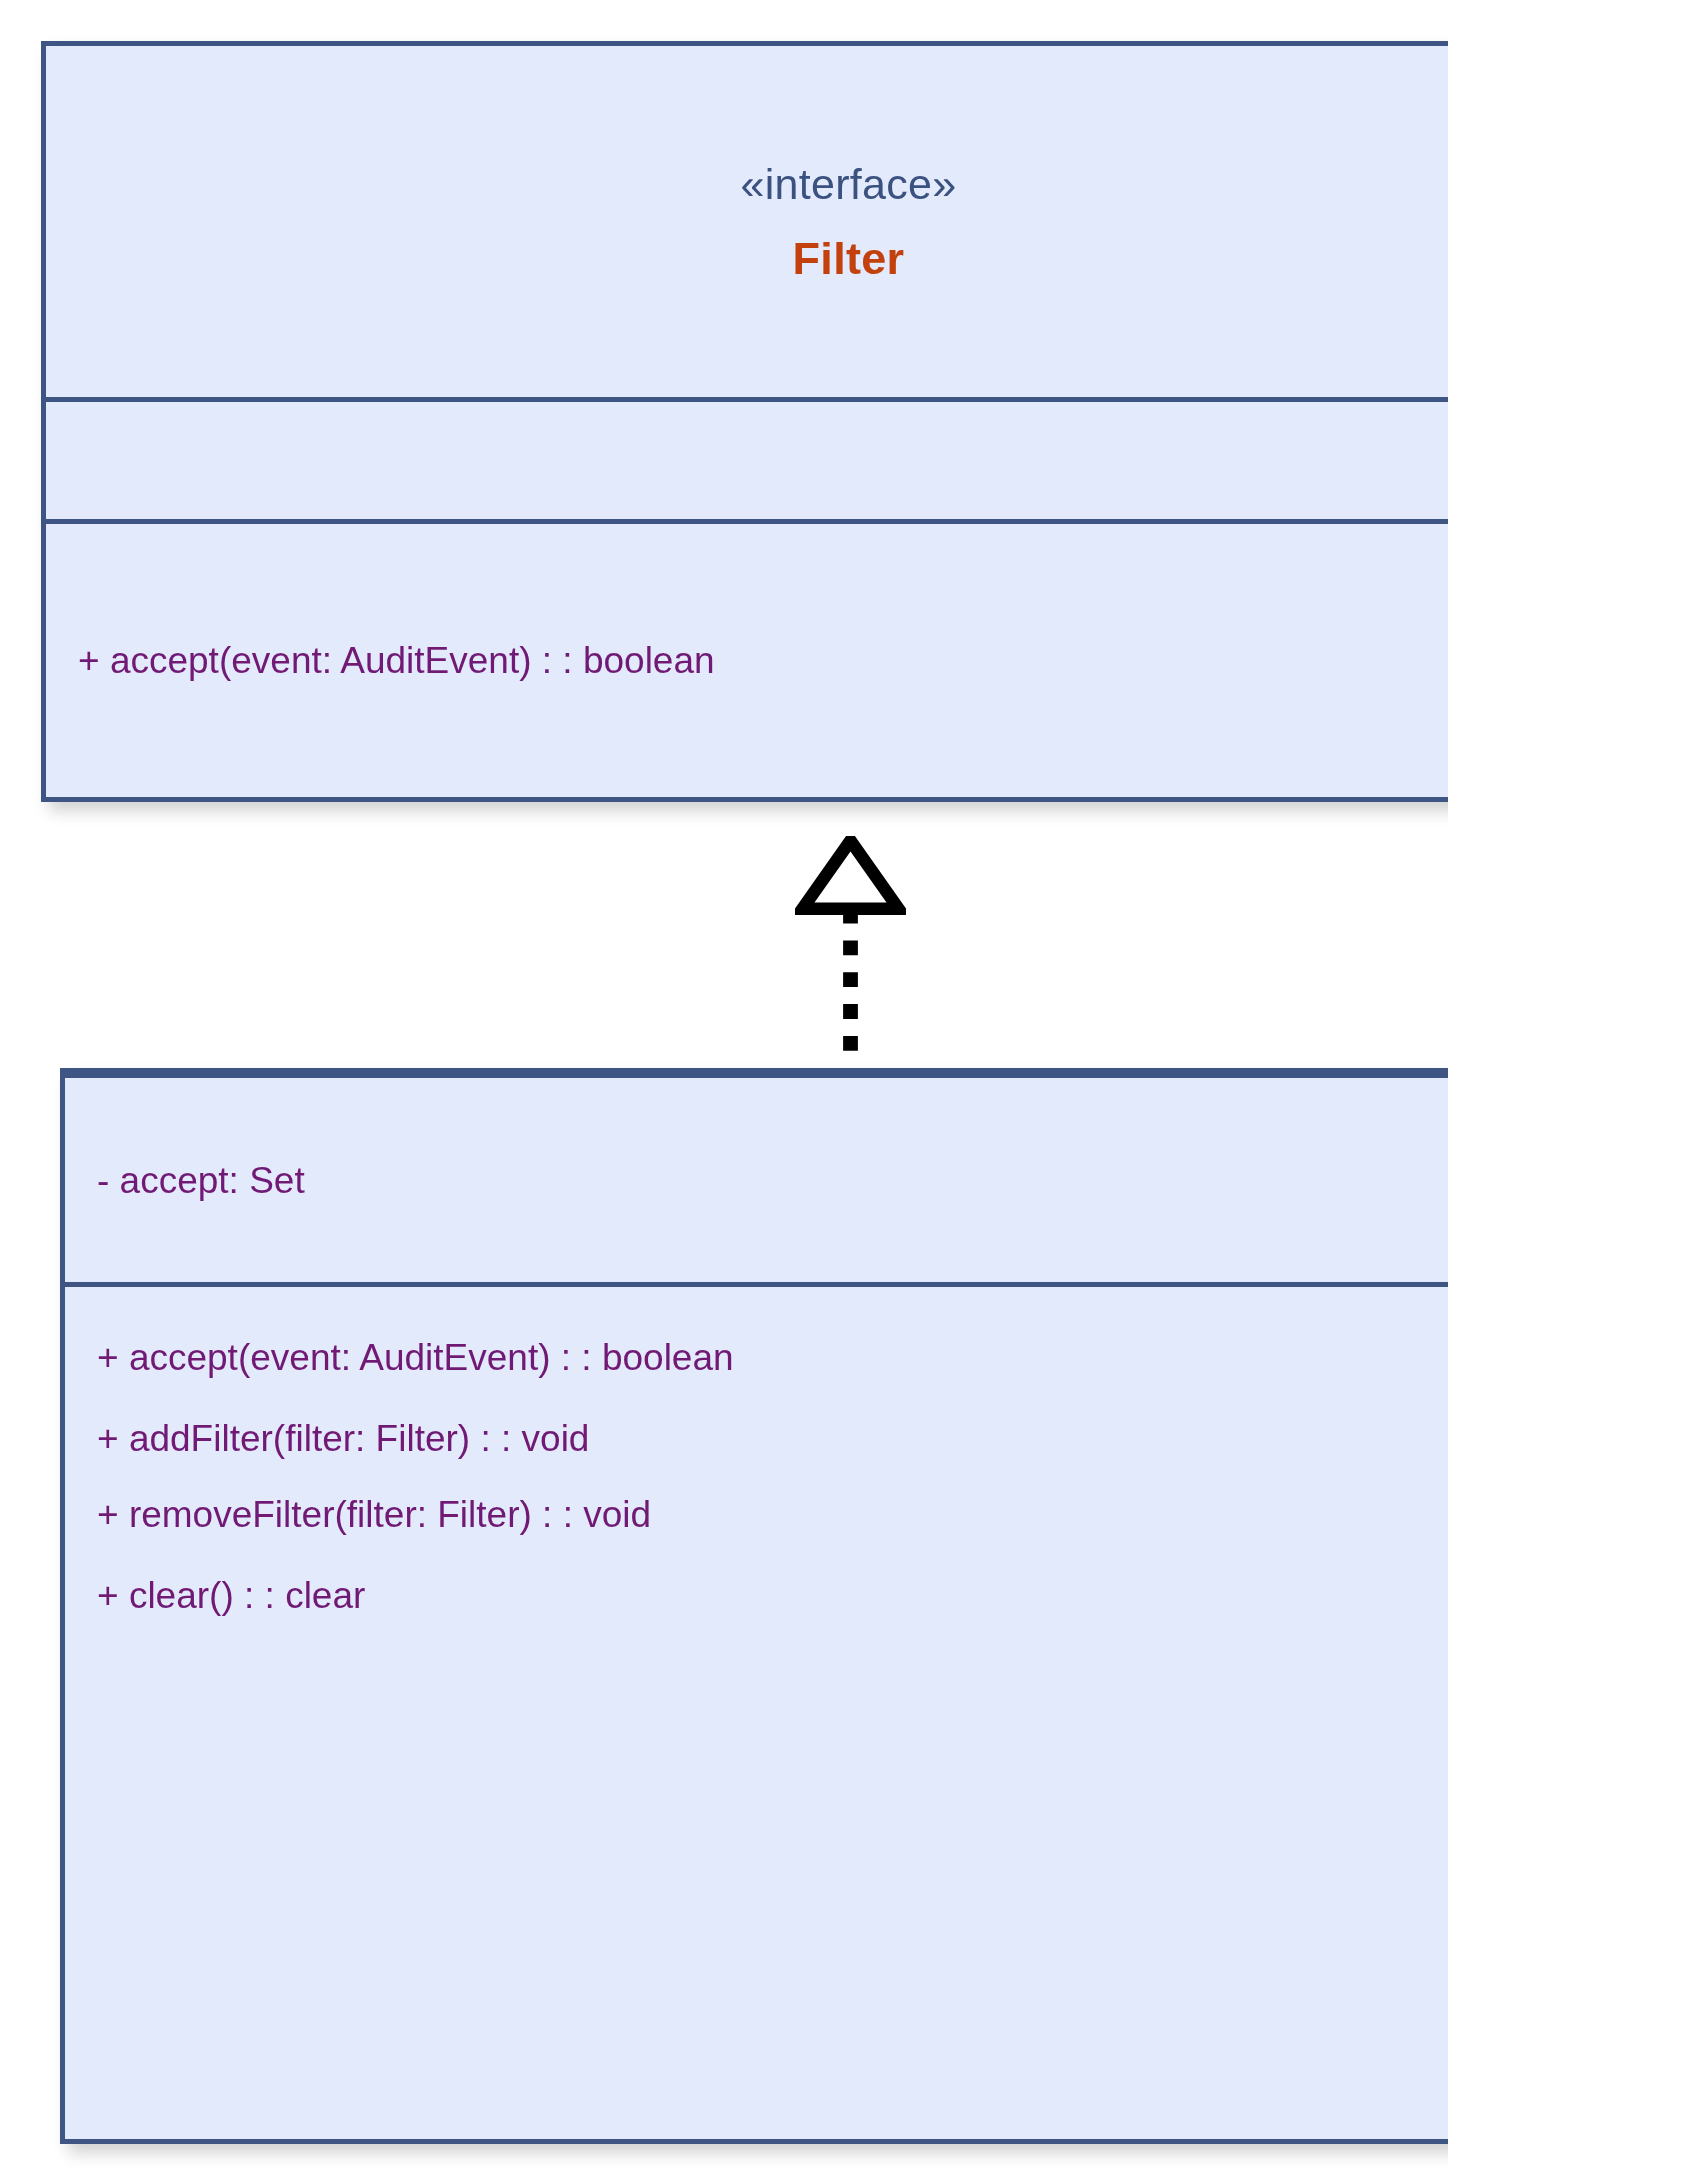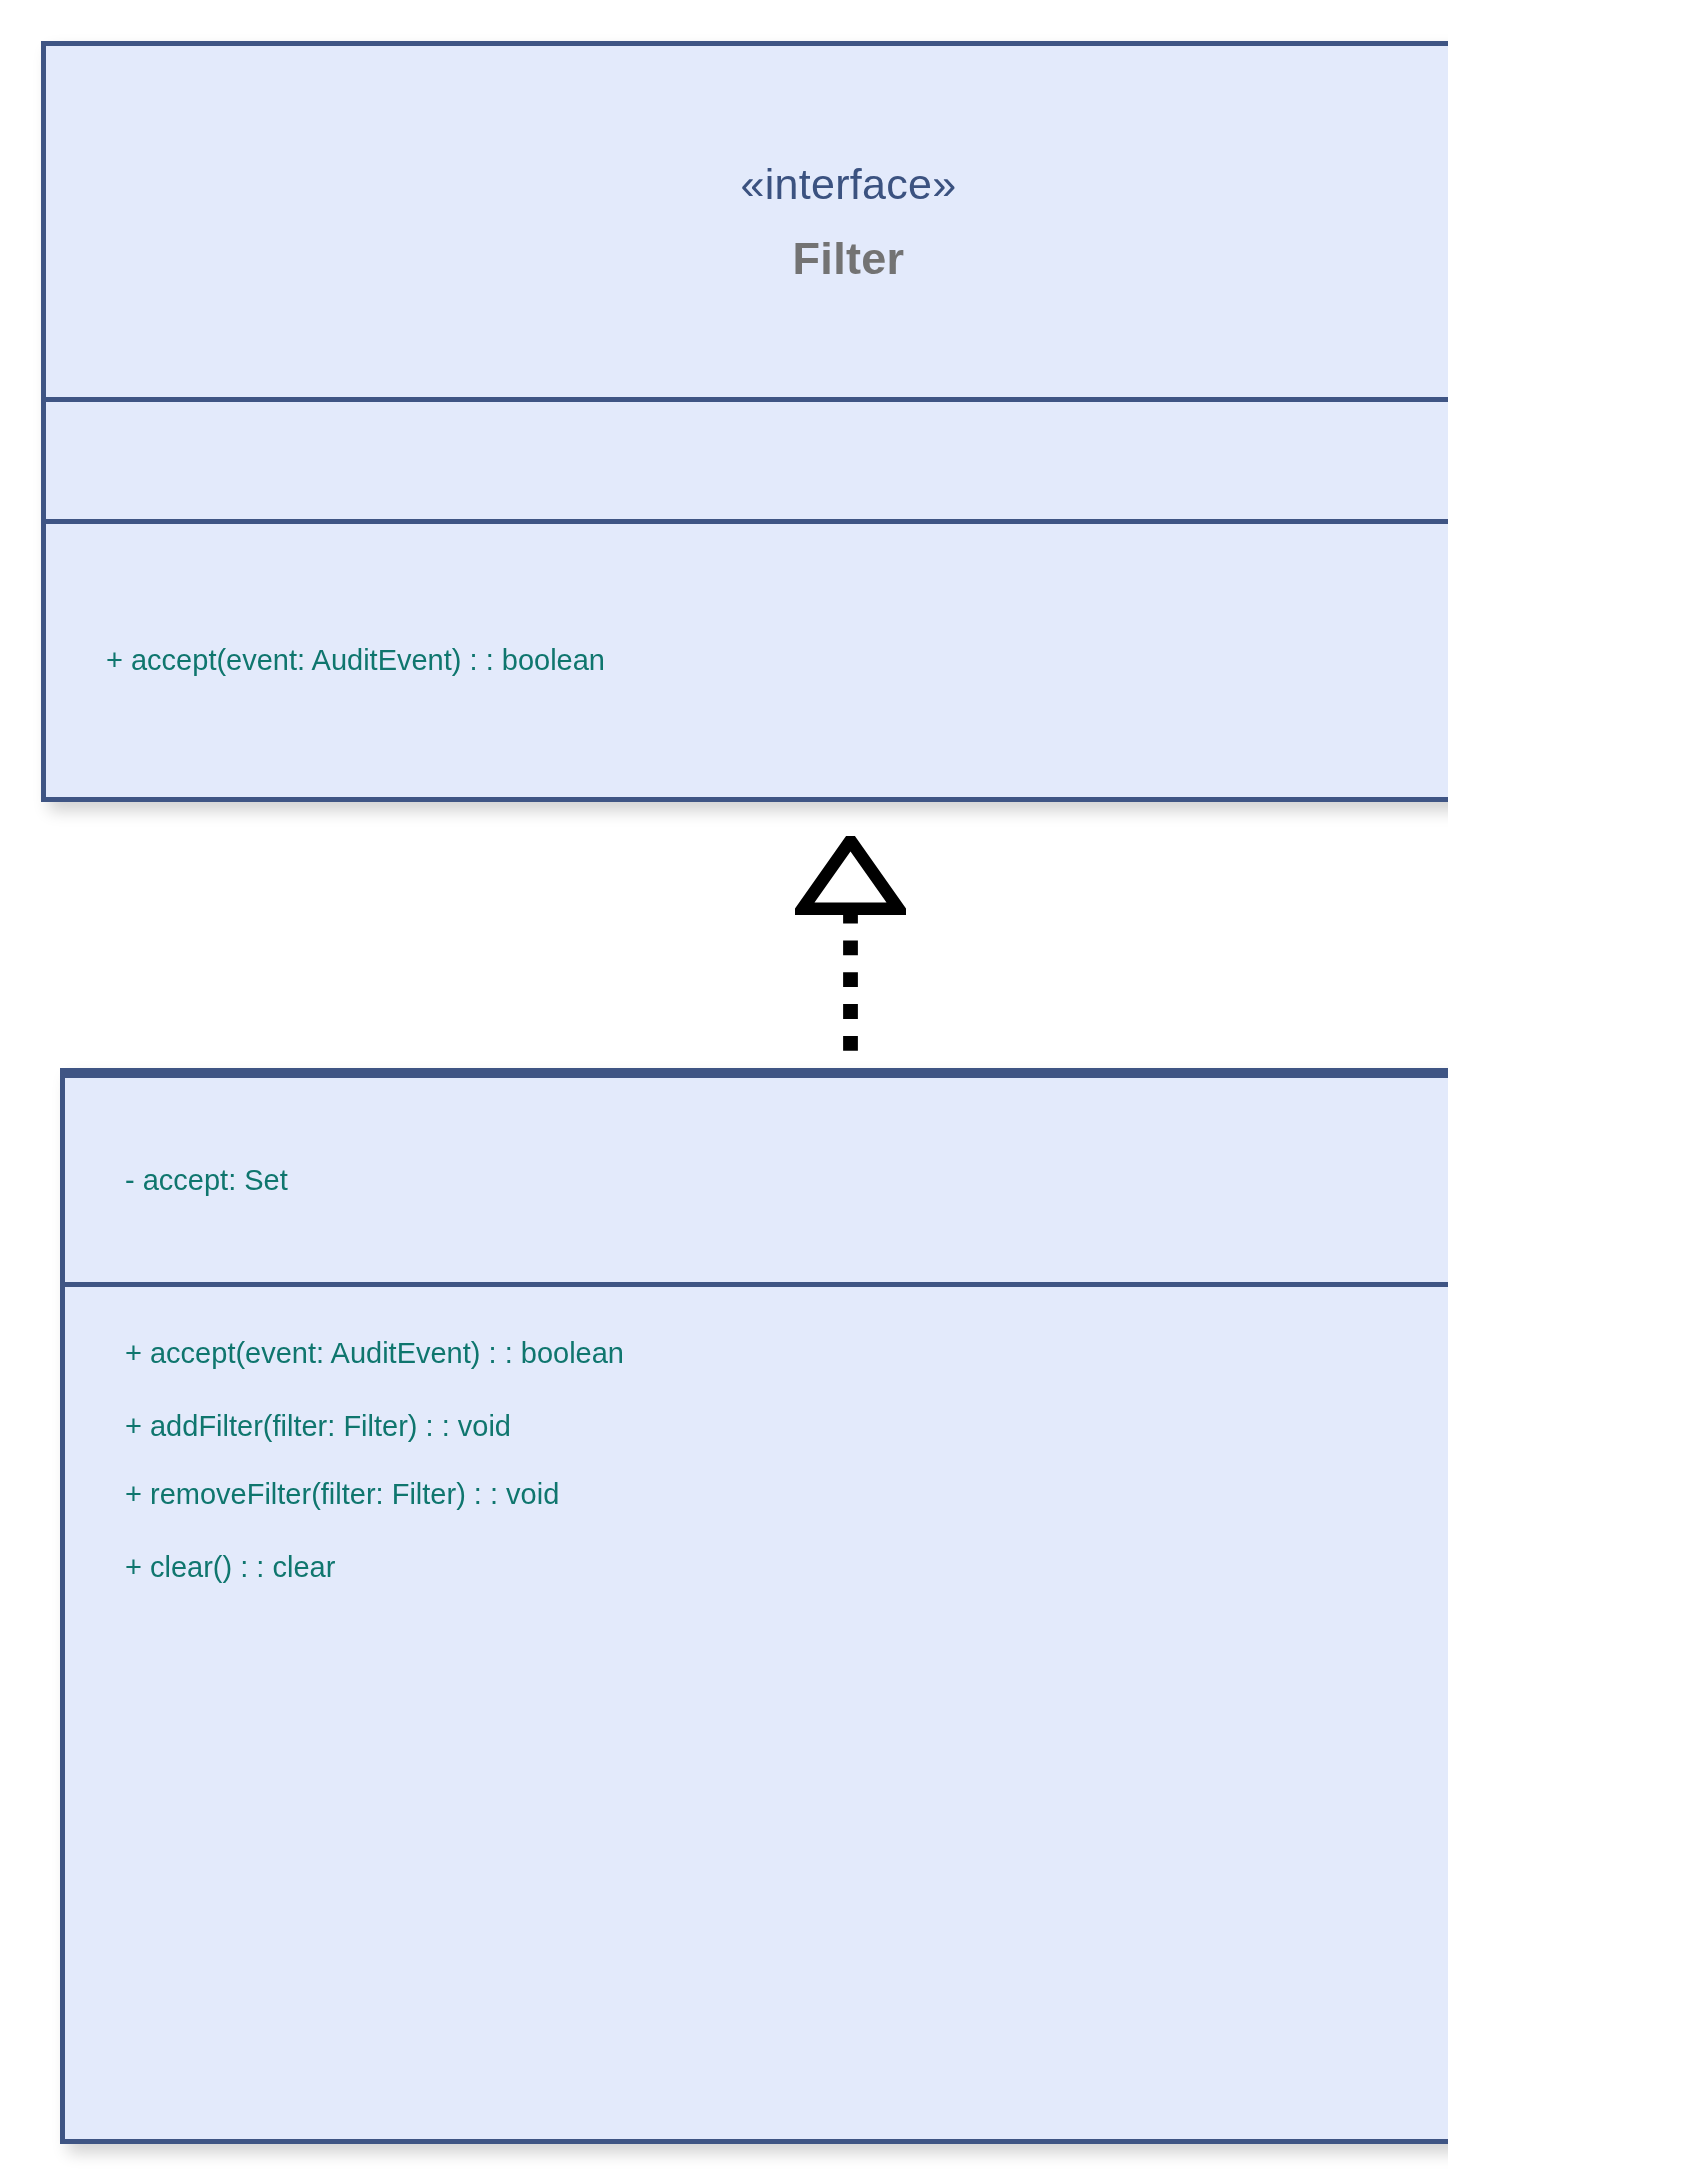--- a/index.html
+++ b/index.html
@@ -45,35 +45,35 @@
     text-align: center;
   }
   .stereotype {
     color: #3b5280;
     font-size: 43px;
     font-weight: 400;
     line-height: 1.0;
     letter-spacing: 0.3px;
   }
   .classname {
-    color: #737373;
+    color: #c2410c;
     font-size: 45px;
     font-weight: 700;
     line-height: 1.0;
     letter-spacing: 0.3px;
   }
 
   
   .member {
-    color: #0f766e;
-    font-size: 29px;
+    color: #701a75;
+    font-size: 37px;
     font-weight: 400;
     line-height: 1.0;
     white-space: pre;
-    padding-left: 60px;
+    padding-left: 32px;
   }
 
   
   .realization {
     position: absolute;
   }
   .realization svg { display: block; }
 </style>
 </head>
 <body>

